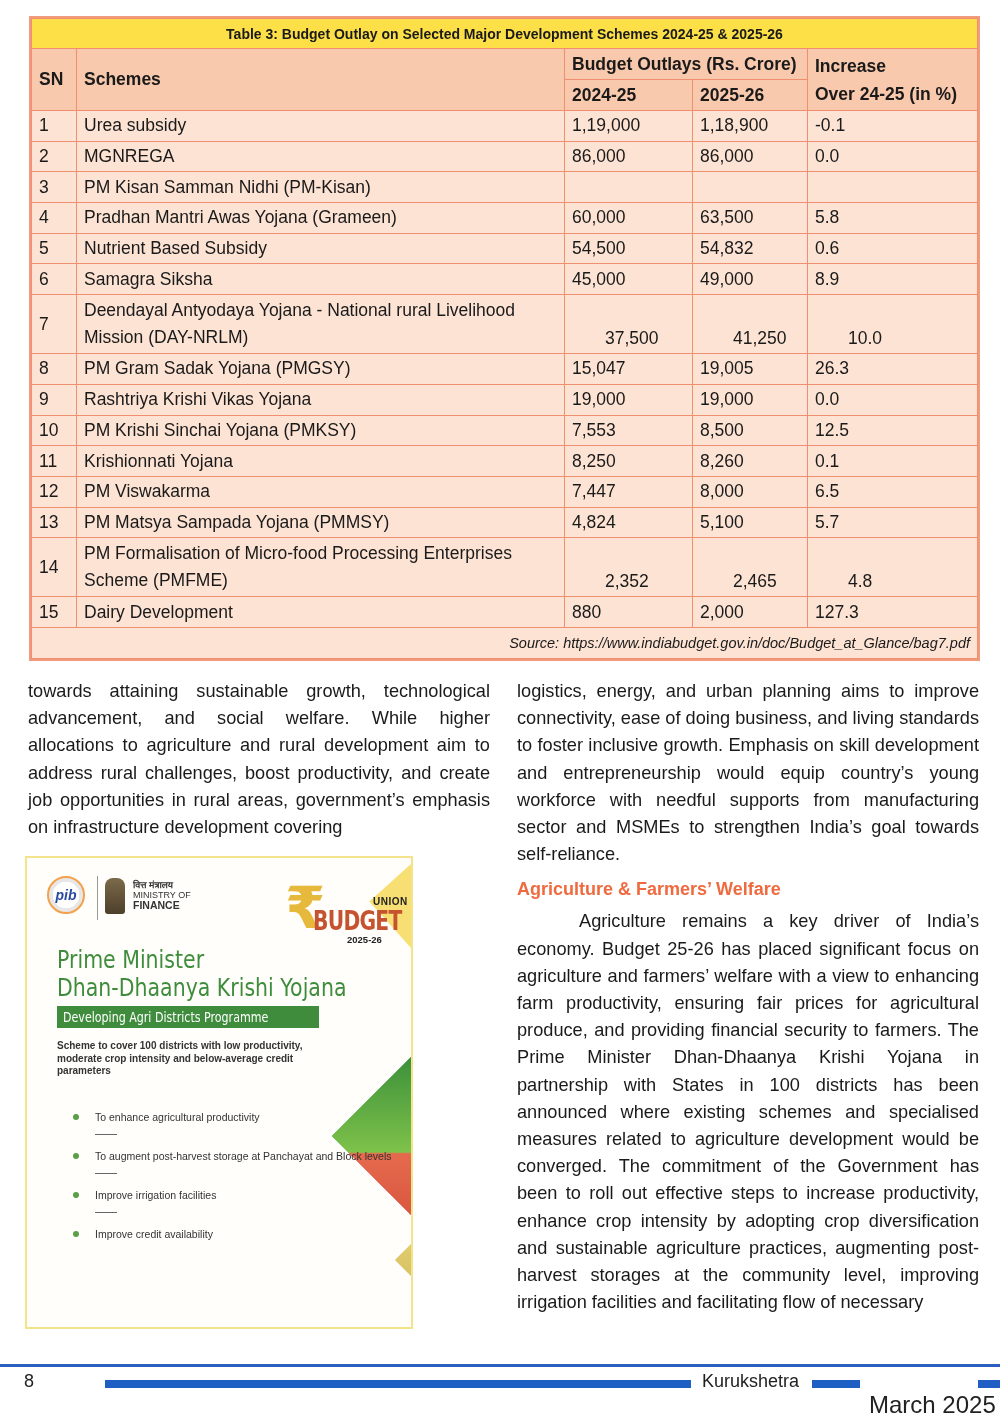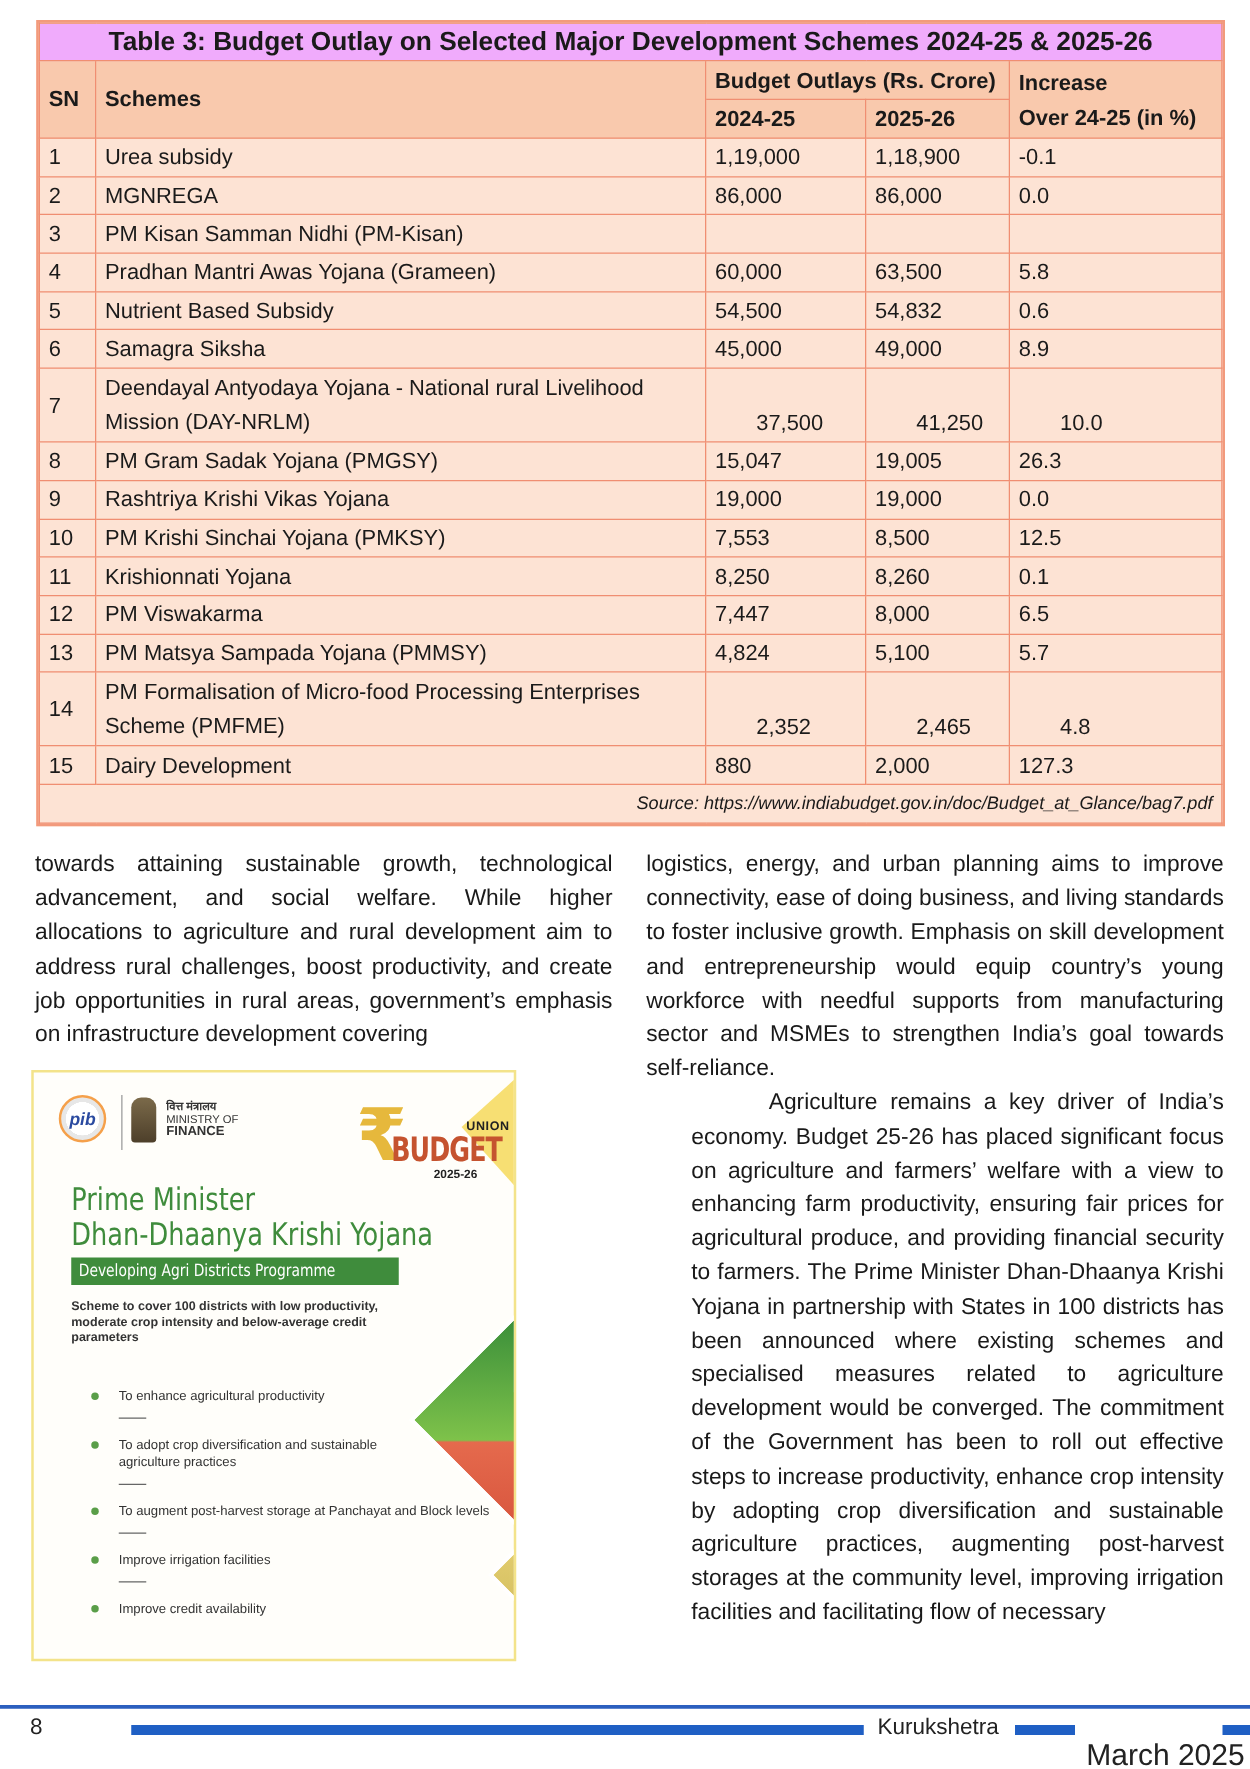--- a/index.html
+++ b/index.html
@@ -14,22 +14,22 @@
   }
   table.budget { width: 100%; border-collapse: collapse; font-size: 17.5px; }
   table.budget td, table.budget th {
     border: 1.5px solid #f08e72;
     padding: 0 7px;
     text-align: left;
     vertical-align: middle;
     font-weight: normal;
   }
   table.budget .caption-row th {
-    height: 30px; text-align: center; font-weight: bold; font-size: 21px;
-    background: #f0abfc; border-bottom: 1.5px solid #f08e72;
+    height: 30px; text-align: center; font-weight: bold; font-size: 14px;
+    background: #fde047; border-bottom: 1.5px solid #f08e72;
   }
   table.budget .head th { font-weight: bold; background: #f9c9ad; }
   table.budget .head1 th { height: 31px; }
   table.budget .head2 th { height: 31px; }
   table.budget tbody td { height: 30.7px; background: #fde3d4; }
   table.budget tbody tr.tall td { height: 57px; }
   table.budget tbody tr.tall td.bottom { vertical-align: bottom; padding-bottom: 4px; padding-left: 40px; }
   table.budget tbody tr.tall td.scheme { line-height: 27px; padding-top: 2px; padding-bottom: 2px; }
   .col-sn { width: 45px; }
   .col-scheme { width: 488px; }
@@ -44,21 +44,21 @@
   
   .col-text {
     position: absolute; font-size: 18.2px; line-height: 27.2px; text-align: justify;
     color: #1a1a1a;
   }
   .left-text { left: 28px; top: 678px; width: 462px; }
   .right-text { left: 517px; top: 678px; width: 462px; }
   .section-heading {
     color: #ef6a3f; font-weight: bold; font-size: 18px; margin: 8px 0 6px 0; line-height: 26px;
   }
-  .indent { text-indent: 62px; margin-left: 36px; }
+  .indent { text-indent: 62px; }
 
   
   .poster {
     position: absolute; left: 25px; top: 856px; width: 388px; height: 473px;
     background: #fffefa; border: 2px solid #f3e38a; overflow: hidden;
   }
   .pib-logo {
     position: absolute; left: 20px; top: 18px; width: 38px; height: 38px; border-radius: 50%;
     background: radial-gradient(circle at 50% 50%, #ffffff 55%, #e7e7e7 56%);
     border: 2px solid #f5a04a; display: flex; align-items: center; justify-content: center;
@@ -301,29 +301,29 @@
     <div>Prime Minister</div>
     <div>Dhan-Dhaanya Krishi Yojana</div>
   </div>
   <div class="poster-tag">
     <span>Developing Agri Districts Programme</span>
   </div>
   <div class="poster-sub">Scheme to cover 100 districts with low productivity, moderate crop intensity and below-average credit parameters</div>
 
   <ul class="poster-list">
     <li><span class="dot"></span><span>To  enhance agricultural productivity</span><span class="dash"></span></li>
-    <li style="width:260px"><span class="dot"></span><span>To adopt crop diversification and sustainable agriculture practices</span><span class="dash"></span></li>
     <li><span class="dot"></span><span>To augment post-harvest storage at Panchayat and Block levels</span><span class="dash"></span></li>
     <li><span class="dot"></span><span>Improve irrigation facilities</span><span class="dash"></span></li>
     <li><span class="dot"></span><span>Improve credit availability</span></li>
   </ul>
 </div>
 
 <div class="col-text right-text">
   <p>logistics, energy, and urban planning aims to improve connectivity, ease of doing business, and living standards to foster inclusive growth. Emphasis on skill development and entrepreneurship would equip country’s young workforce with needful supports from manufacturing sector and MSMEs to strengthen India’s goal towards self-reliance.</p>
+  <h3 class="section-heading">Agriculture &amp; Farmers’ Welfare</h3>
   <p class="indent">Agriculture remains a key driver of India’s economy. Budget 25-26 has placed significant focus on agriculture and farmers’ welfare with a view to enhancing farm productivity, ensuring fair prices for agricultural produce, and providing financial security to farmers. The Prime Minister Dhan-Dhaanya Krishi Yojana in partnership with States in 100 districts has been announced where existing schemes and specialised measures related to agriculture development would be converged. The commitment of the Government has been to roll out effective steps to increase productivity, enhance crop intensity by adopting crop diversification and sustainable agriculture practices, augmenting post-harvest storages at the community level, improving irrigation facilities and facilitating flow of necessary</p>
 </div>
 
 <div class="footer-rule"></div>
 <div class="page-num">8</div>
 <div class="footer-bar1"></div>
 <div class="journal">Kurukshetra</div>
 <div class="footer-bar2"></div>
 <div class="issue">March 2025</div>
 <div class="footer-bar3"></div>

